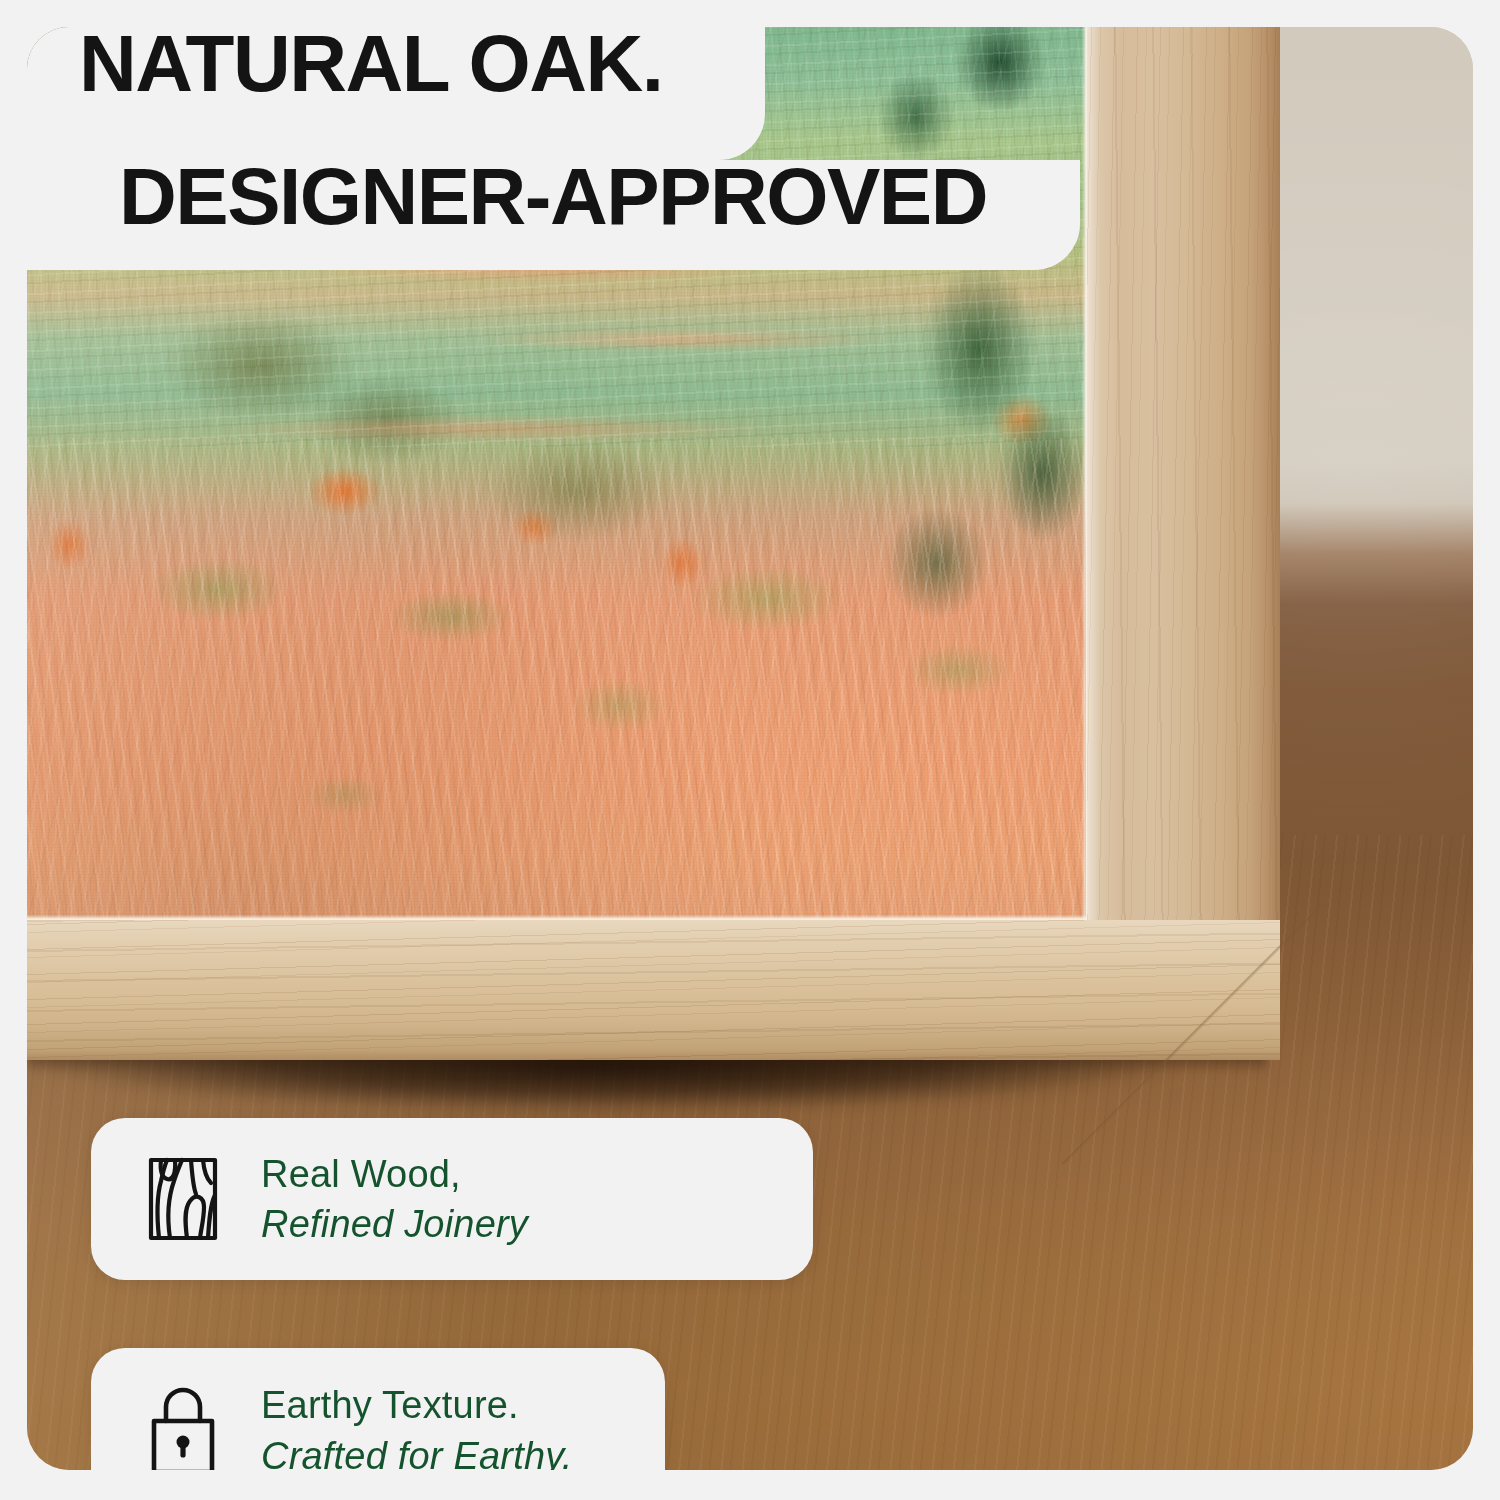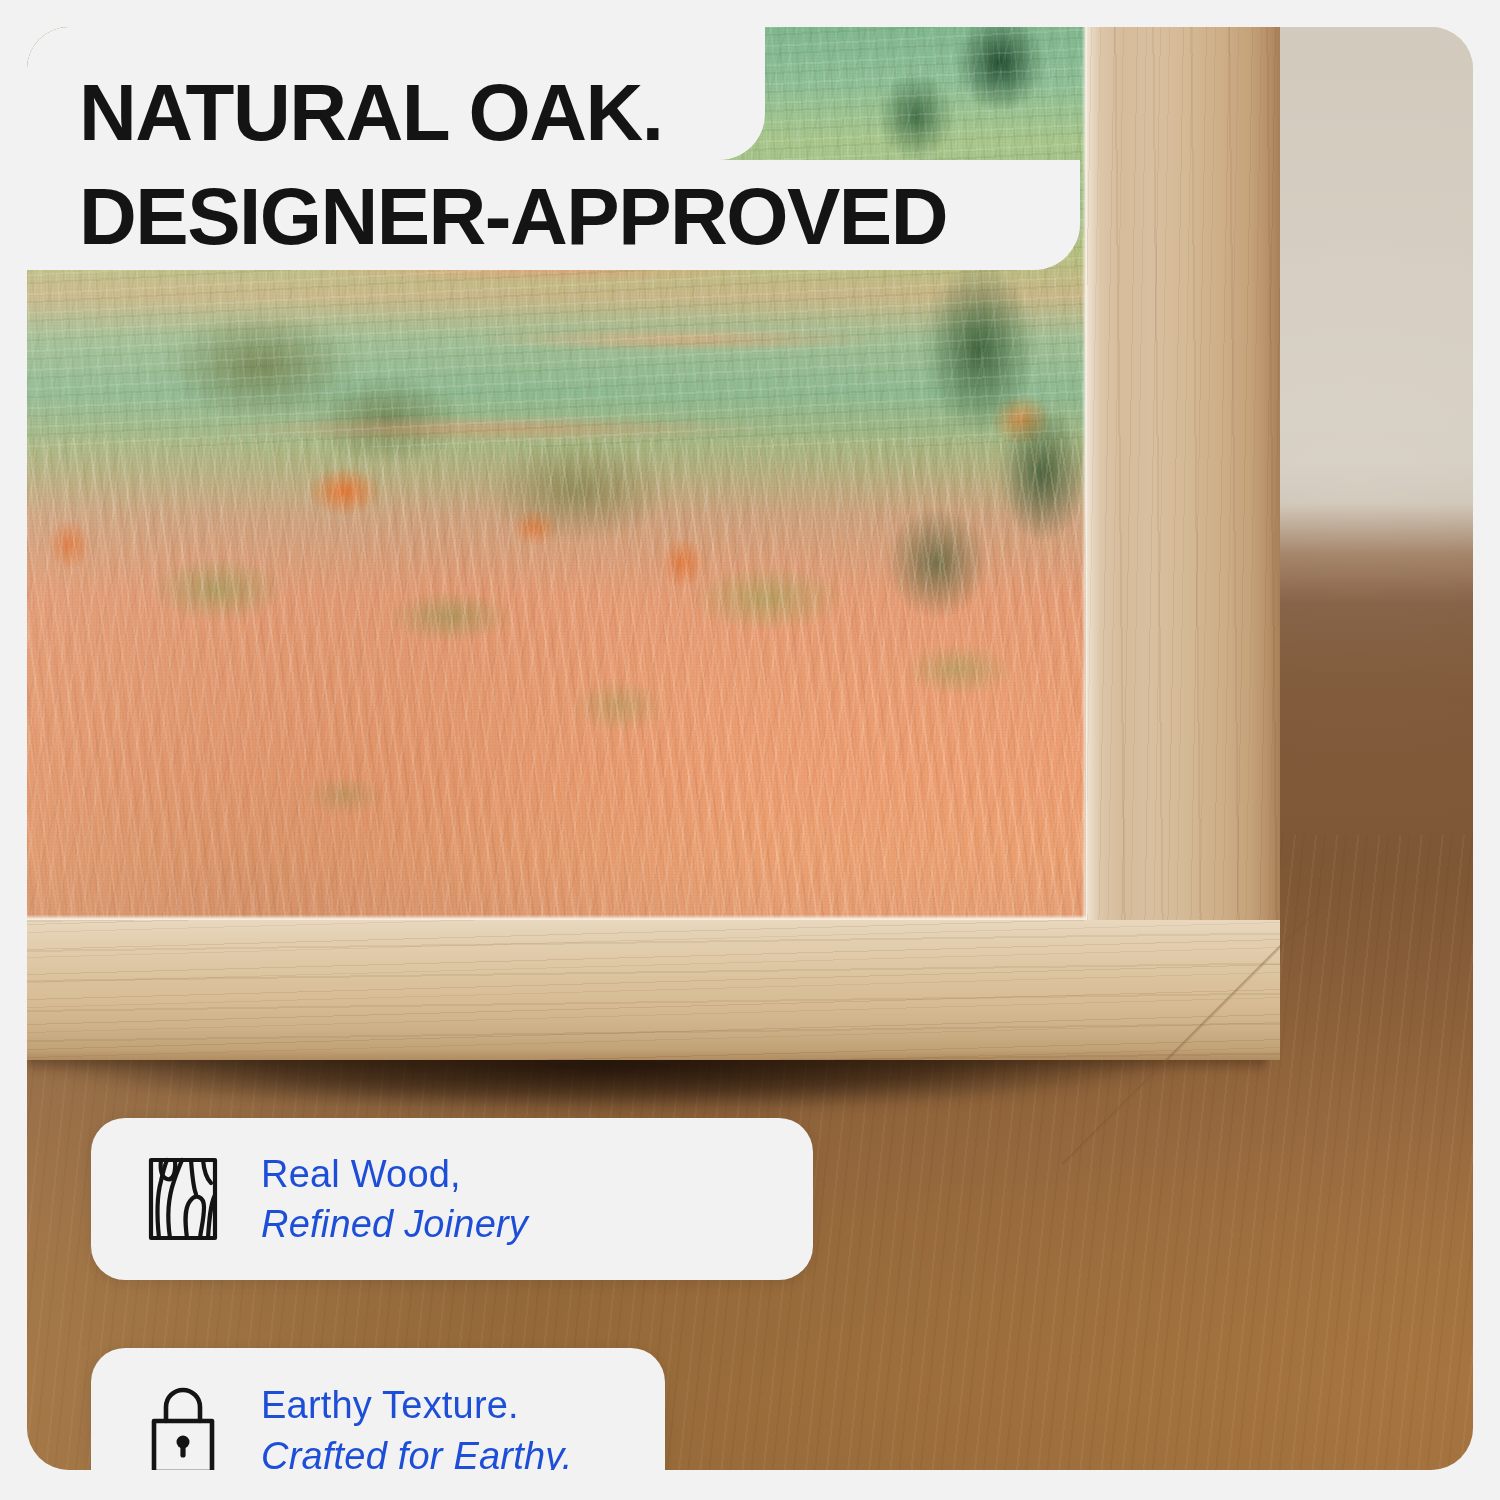--- a/index.html
+++ b/index.html
@@ -283,21 +283,21 @@
   .z-light {
     background:
       linear-gradient(112deg, rgba(255,246,230,.10) 0%, rgba(255,246,230,0) 46%),
       radial-gradient(ellipse 70% 60% at 20% 95%, rgba(60,24,8,.10) 0%, rgba(60,24,8,0) 72%);
   }
 
   
   .headline-pill {
     position:absolute;
     background:#f2f2f2;
-    display:flex; align-items:flex-end;
+    display:flex; align-items:flex-start;
     padding:0 22px;
     white-space:nowrap;
   }
   #pill-1 {
     left:0; top:0; width:738px; height:133px;
     border-bottom-right-radius:46px;
     padding-left:52px;
   }
   #pill-2 {
     left:0; top:133px; width:1053px; height:110px;
@@ -306,21 +306,21 @@
   }
   .headline-text {
     font-family:"Liberation Sans", sans-serif;
     font-weight:bold;
     font-size:80px;
     line-height:.92;
     letter-spacing:-1.5px;
     color:#141414;
   }
   #pill-1 .headline-text { padding-bottom:10px; }
-  #pill-2 .headline-text { padding-bottom:16px; }
+  #pill-2 .headline-text { padding-bottom:16px;margin-left:40px; }
 
   
   .badge {
     position:absolute;
     background:#f2f2f2;
     border-radius:34px;
     display:flex;
     align-items:center;
     gap:30px;
     padding:0 40px 0 44px;
@@ -332,21 +332,21 @@
   .badge-icon {
     flex:0 0 auto;
     width:96px; height:96px;
     display:flex; align-items:center; justify-content:center;
   }
   .badge-text {
     font-family:"Liberation Sans", sans-serif;
     font-weight:normal;
     font-size:38px;
     line-height:1.32;
-    color:#1d4ed8;
+    color:#14532d;
     letter-spacing:.2px;
   }
   .badge-text .l2 { display:block;font-style:italic; }
 </style>
 </head>
 <body>
 
 <div id="page">
 
   <div id="photo">

